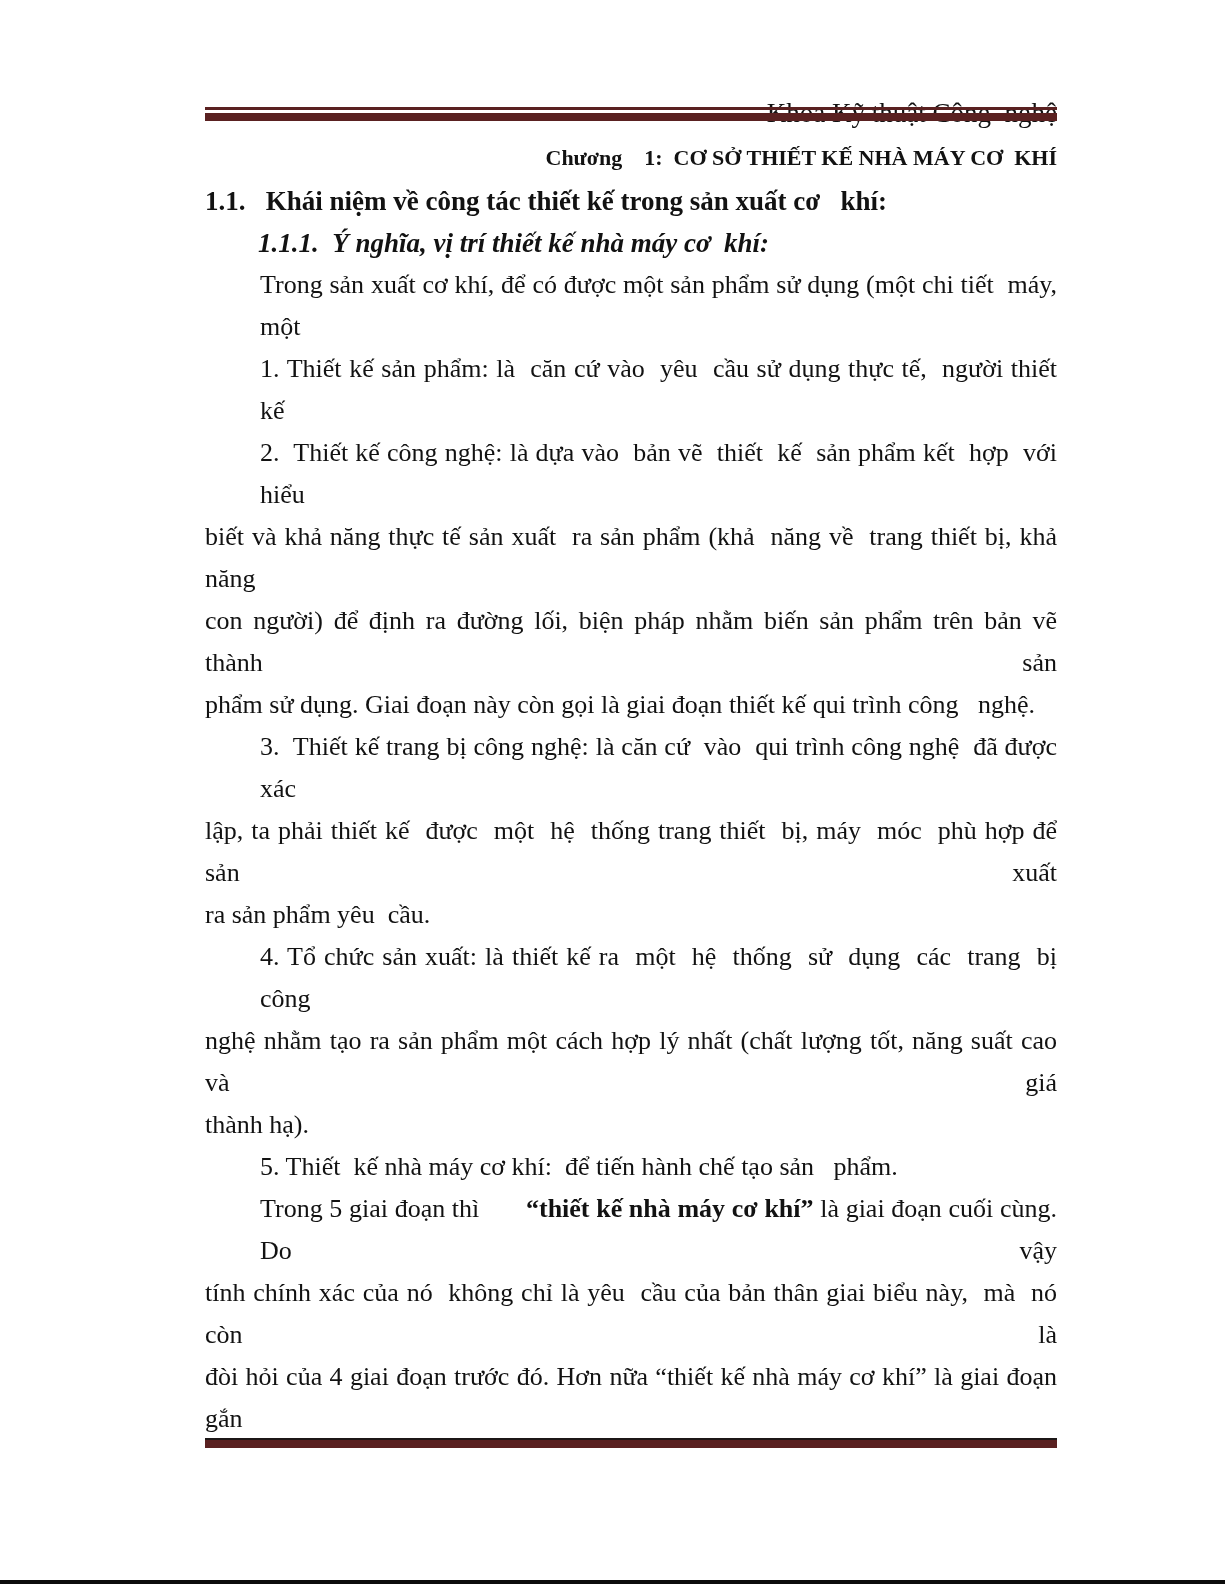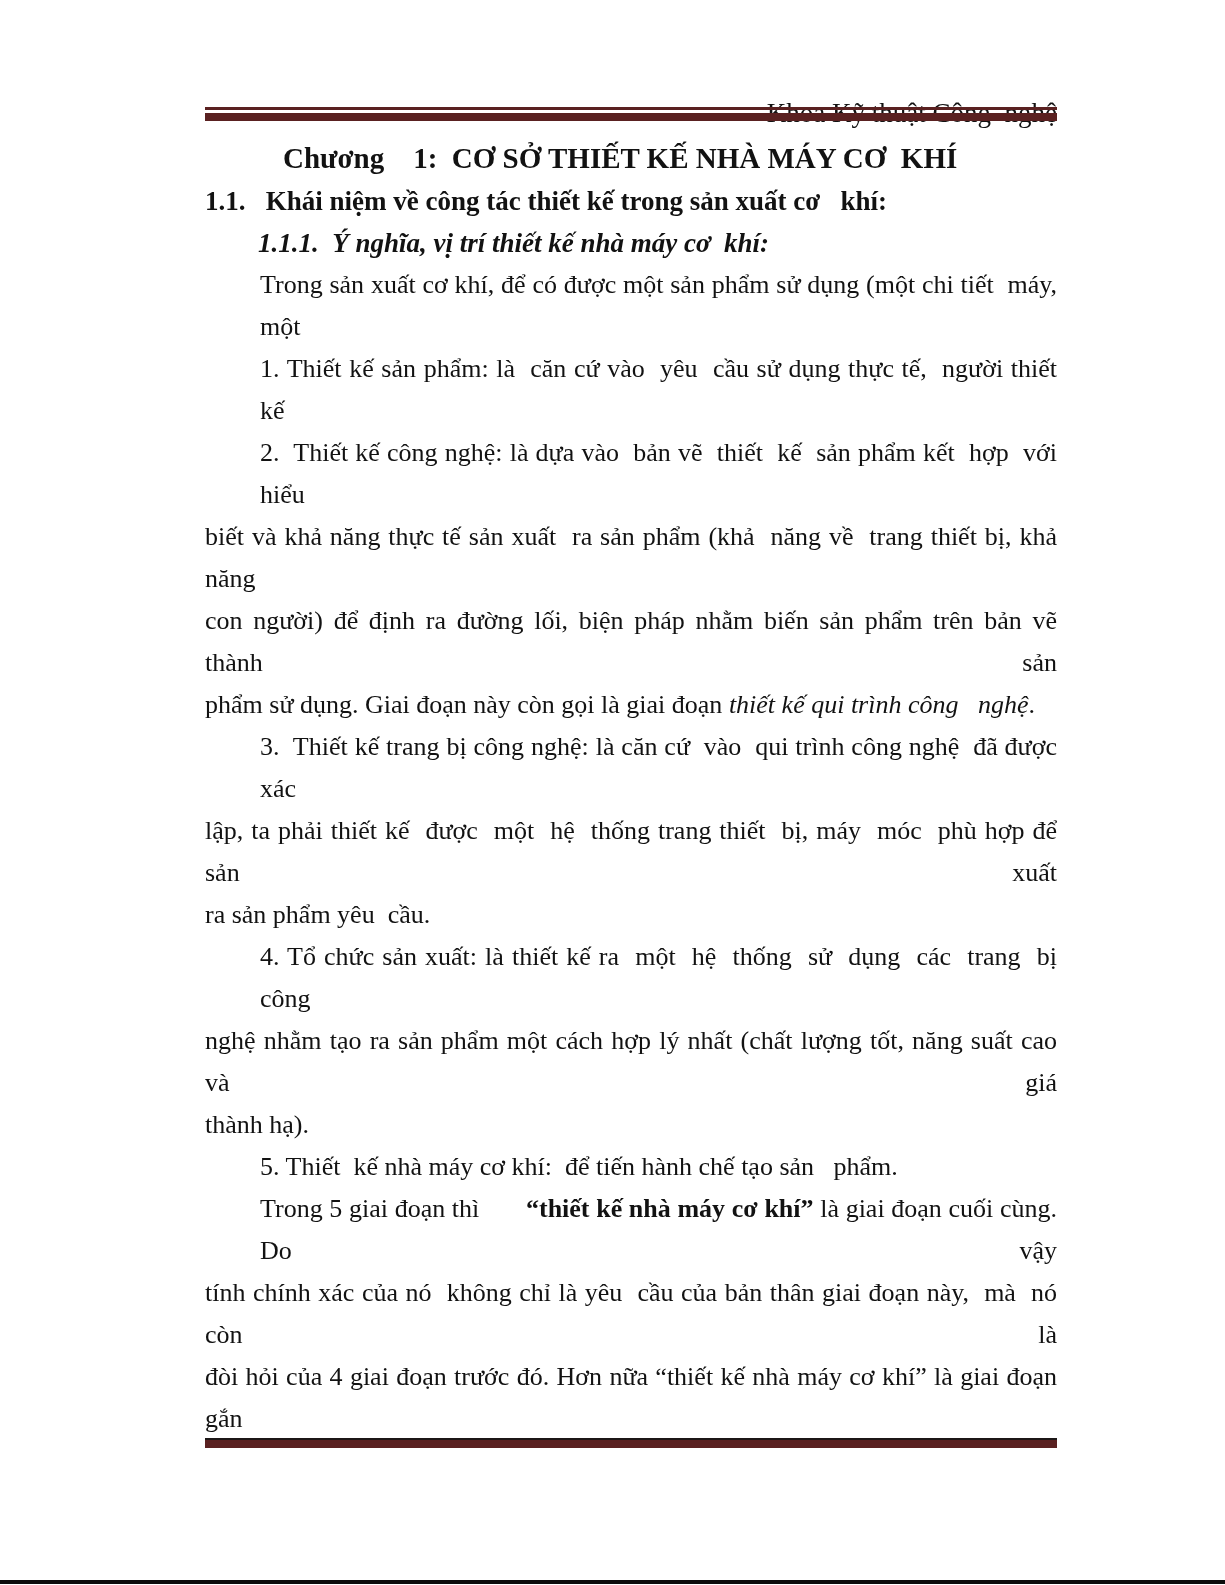--- a/index.html
+++ b/index.html
@@ -17,34 +17,34 @@
   }
   .header-rule{position:absolute;top:107px;left:205px;right:168px;}
   .header-rule .thin{height:3px;background:var(--maroon);}
   .header-rule .gap{height:3px;background:transparent;}
   .header-rule .thick{height:8px;background:var(--maroon);}
   .content{
     position:absolute;top:136px;left:205px;width:852px;
     font-size:26px;
   }
   .title{
-    line-height:44px;font-size:29px;font-weight:700;
-    text-align:left;padding-left:78px;white-space:pre-wrap;
+    line-height:44px;font-size:22px;font-weight:700;
+    text-align:right;padding-left:78px;white-space:pre-wrap;
   }
   .h11{line-height:42px;font-size:27px;font-weight:700;white-space:pre-wrap;}
   .h111{line-height:42px;font-size:27px;font-weight:700;font-style:italic;padding-left:53px;white-space:pre-wrap;font-family:Liberation Serif, serif;}
   .ln{
     line-height:42px;min-height:42px;
     white-space:pre-wrap;
     text-align:justify;text-align-last:justify;
   }
   .ln.last{text-align-last:left;}
   .ln.ind{padding-left:55px;}
   .ln .b{font-weight:700;margin-left:40px;}
-  .ln .i{font-style:italic;}
+  .ln .i{}
   .footer-rule{position:absolute;top:1438px;left:205px;right:168px;}
   .footer-rule .thin{height:2px;background:#1c1717;}
   .footer-rule .thick{height:8px;background:var(--maroon);}
   .footer{
     position:absolute;top:1452px;left:205px;right:168px;
     display:flex;justify-content:space-between;align-items:flex-start;
     font-size:27px;line-height:34px;white-space:pre-wrap;
   }
   .footer .pageno{margin-right:132px;}
   .bottom-edge{position:absolute;top:1580px;left:0;width:100%;height:4px;background:#0c0c0c;}
@@ -76,21 +76,21 @@
         <div class="ln"><span>con người) để định ra đường lối, biện pháp nhằm biến sản phẩm trên bản vẽ thành sản</span></div>
         <div class="ln last"><span>phẩm sử dụng. Giai đoạn này còn gọi là giai đoạn </span><span class="i">thiết kế qui trình công   nghệ</span><span>.</span></div>
         <div class="ln ind"><span>3.  Thiết kế trang bị công nghệ: là căn cứ  vào  qui trình công nghệ  đã được xác</span></div>
         <div class="ln"><span>lập, ta phải thiết kế  được  một  hệ  thống trang thiết  bị, máy  móc  phù hợp để  sản xuất</span></div>
         <div class="ln last"><span>ra sản phẩm yêu  cầu.</span></div>
         <div class="ln ind"><span>4. Tổ chức sản xuất: là thiết kế ra  một  hệ  thống  sử  dụng  các  trang  bị công</span></div>
         <div class="ln"><span>nghệ nhằm tạo ra sản phẩm một cách hợp lý nhất (chất lượng tốt, năng suất cao và giá</span></div>
         <div class="ln last"><span>thành hạ).</span></div>
         <div class="ln ind last"><span>5. Thiết  kế nhà máy cơ khí:  để tiến hành chế tạo sản   phẩm.</span></div>
         <div class="ln ind"><span>Trong 5 giai đoạn thì </span><span class="b">“thiết kế nhà máy cơ khí”</span><span> là giai đoạn cuối cùng. Do vậy</span></div>
-        <div class="ln"><span>tính chính xác của nó  không chỉ là yêu  cầu của bản thân giai đoạn này,  mà  nó còn là</span></div>
+        <div class="ln"><span>tính chính xác của nó  không chỉ là yêu  cầu của bản thân giai biểu này,  mà  nó còn là</span></div>
         <div class="ln"><span>đòi hỏi của 4 giai đoạn trước đó. Hơn nữa “thiết kế nhà máy cơ khí” là giai đoạn gắn</span></div>
       </div>
   </div>
 
   <div class="footer-rule">
     <div class="thin"></div>
     <div class="thick"></div>
   </div>
 
 

